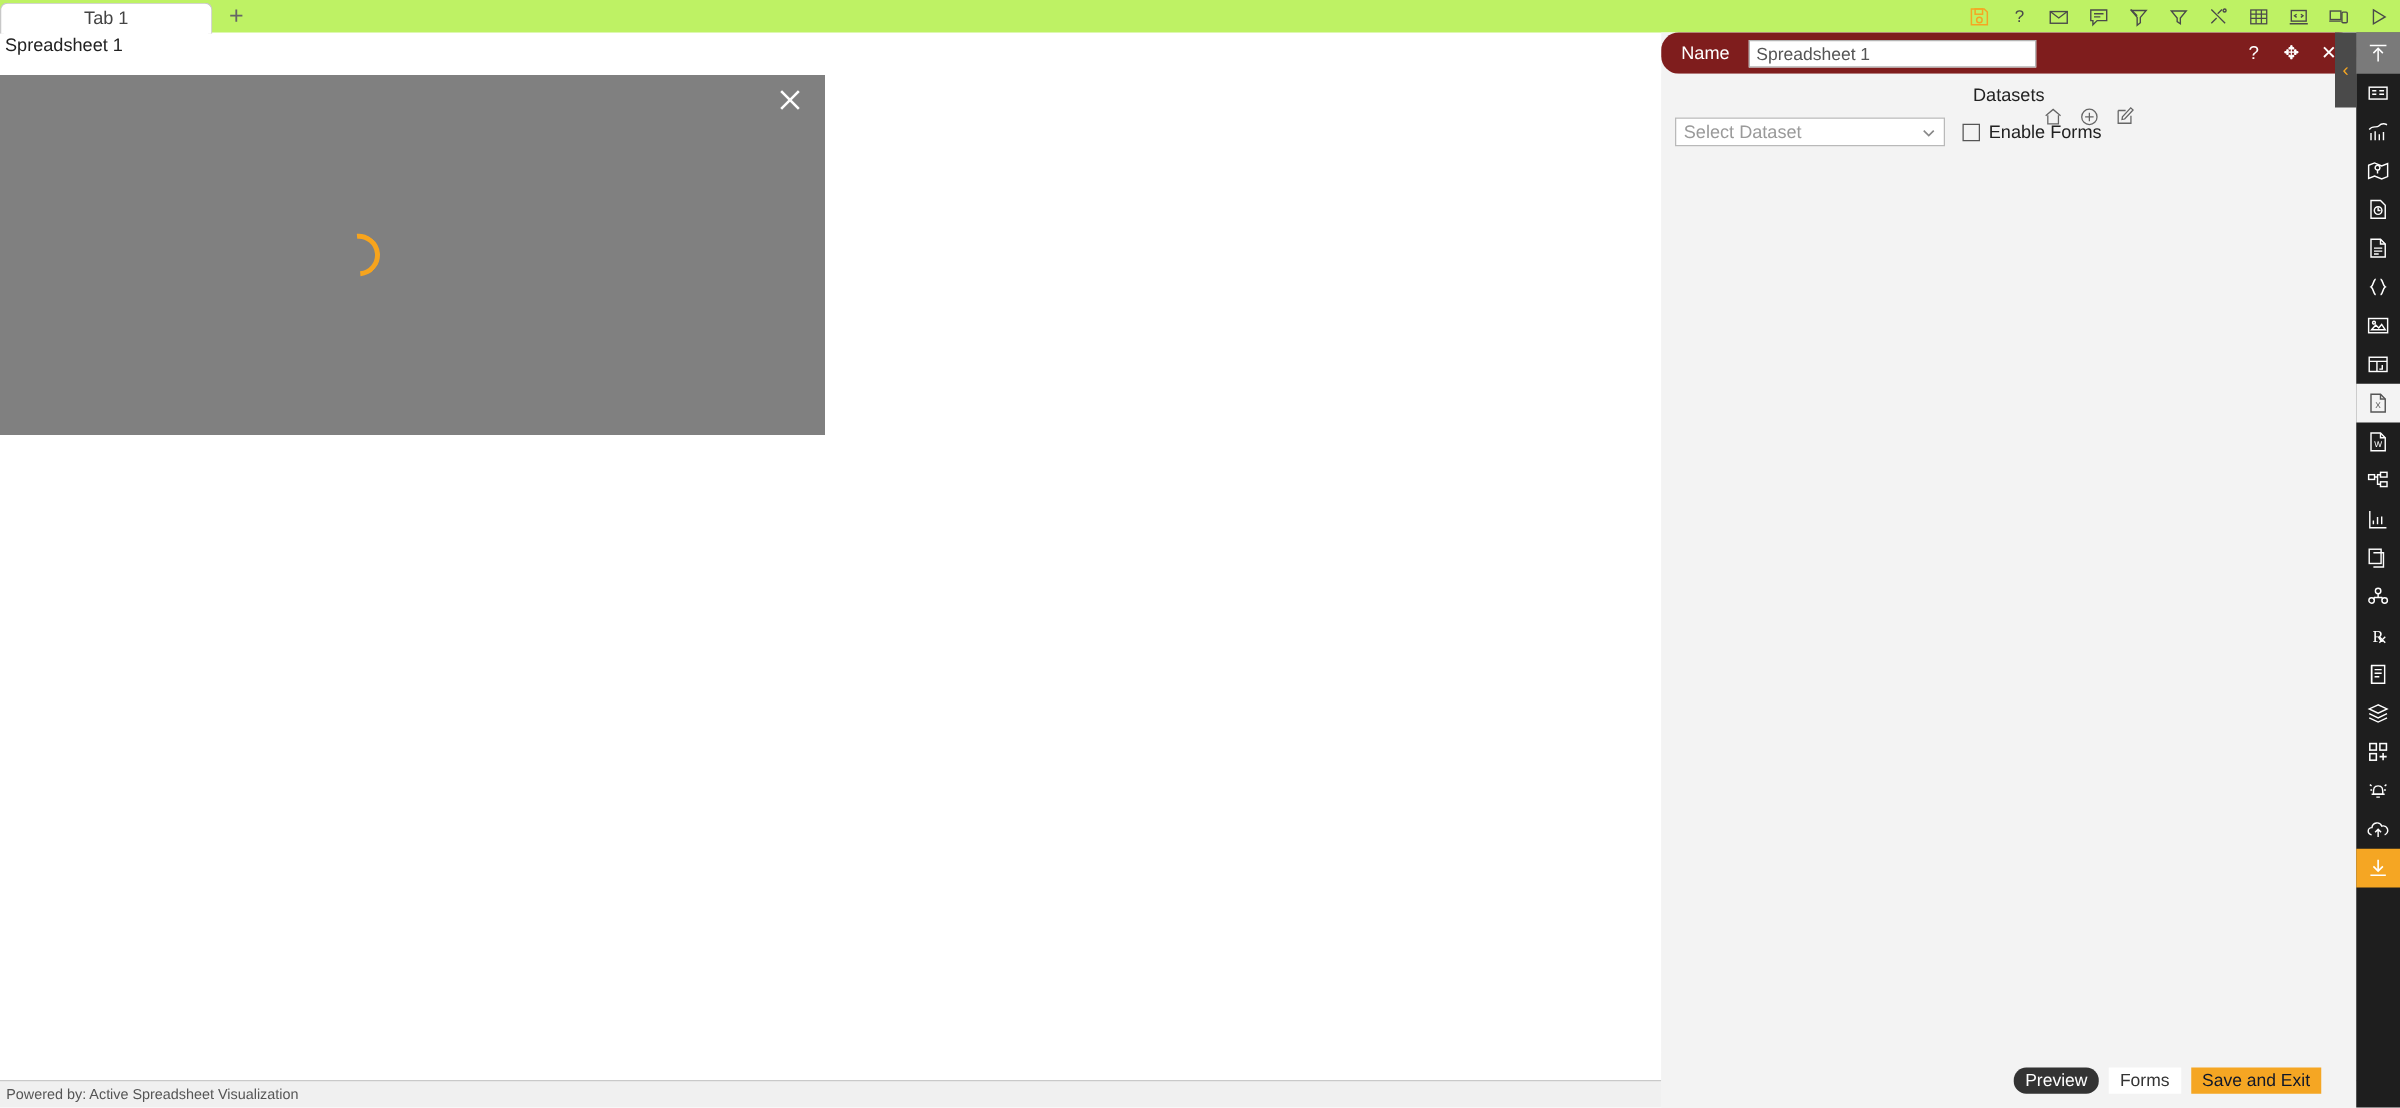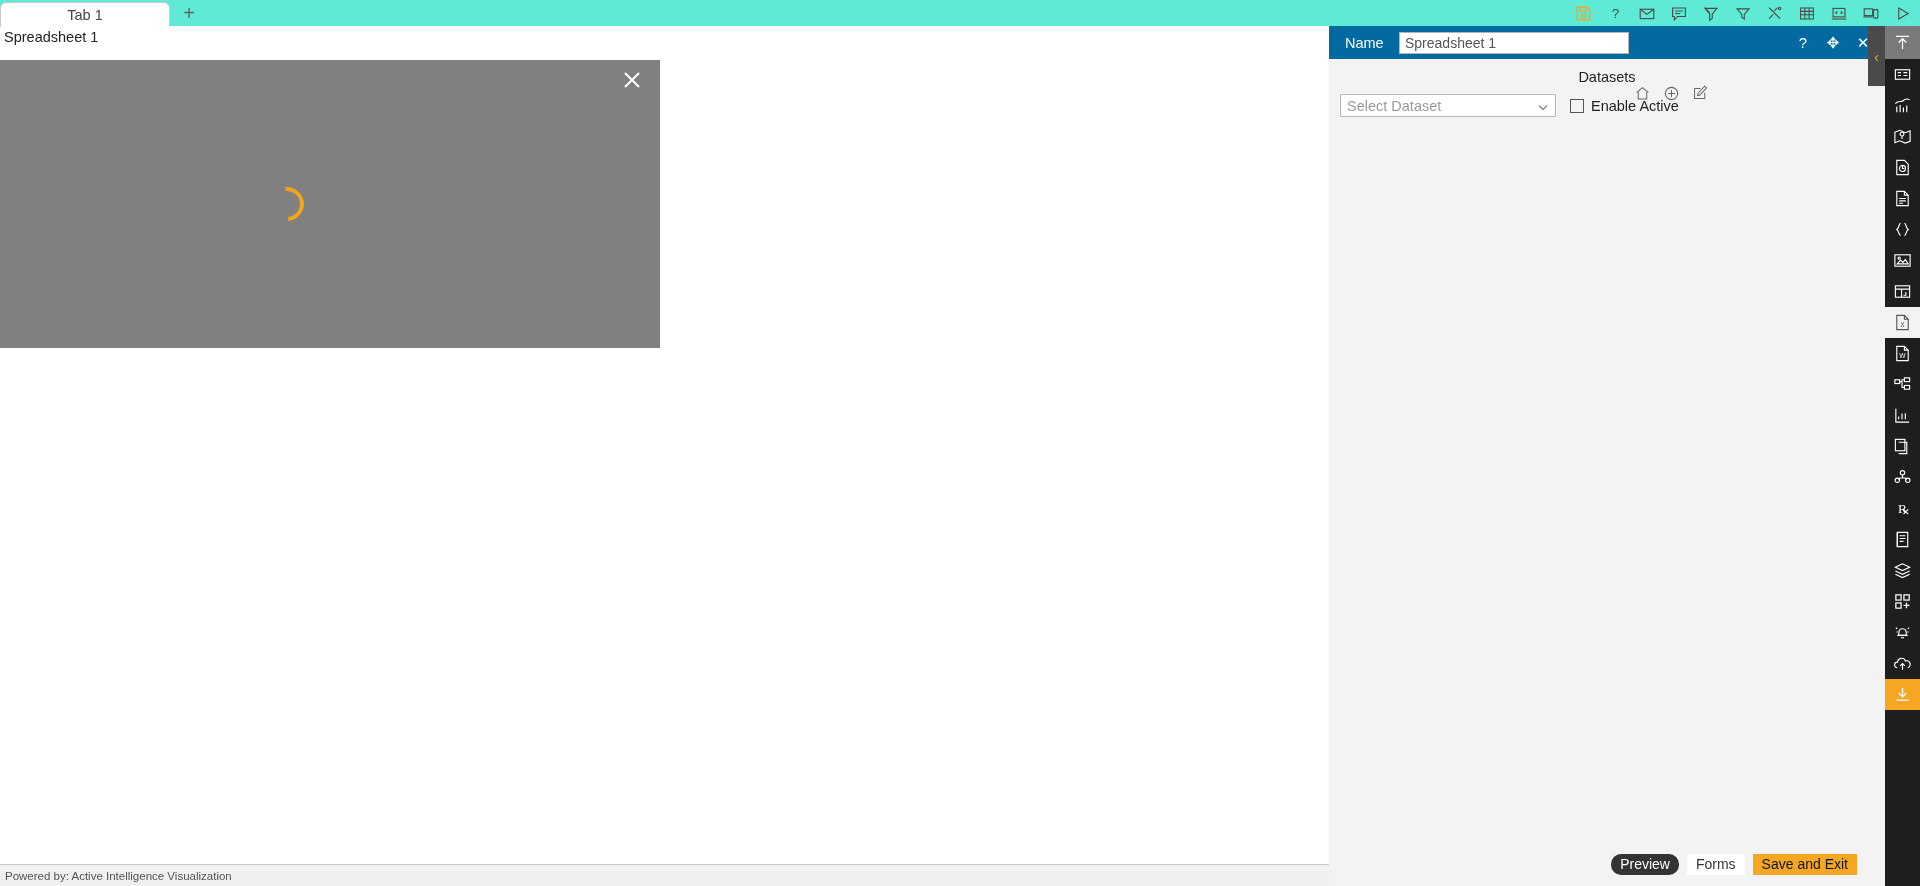--- a/index.html
+++ b/index.html
@@ -8,21 +8,21 @@
     width: 1920px; height: 886px;
     overflow: hidden;
     font-family: "Liberation Sans", sans-serif;
     background: #ffffff;
     color: #333333;
   }
 
   
   #top-bar {
     position: absolute; left: 0; top: 0; width: 1920px; height: 26px;
-    background: #5eead4;
+    background: #bef264;
   }
   #tab-strip {
     position: absolute; left: 0; top: 0; height: 26px;
     display: flex; align-items: flex-end;
   }
   .doc-tab {
     width: 170px; height: 25px;
     background: #ffffff;
     border: 1px solid #c8c8c8;
     border-bottom: none;
@@ -91,23 +91,24 @@
   }
 
   
   #properties-panel {
     position: absolute; left: 1329px; top: 26px;
     width: 556px; height: 860px;
     background: #f3f3f3;
     display: flex; flex-direction: column;
   }
   #panel-header {
-    height: 33px; background: #0369a1;
+    height: 33px; background: #7f1d1d;
     display: flex; align-items: center; padding: 0 8px;
     flex: 0 0 auto;
+    border-radius: 14px;
   }
   #panel-name-label {
     color: #ffffff; font-size: 14.5px; width: 62px; padding-left: 8px;
   }
   #panel-name-input {
     width: 230px; height: 22px;
     border: 1px solid #b5b5b5; background: #fff;
     font-size: 14px; color: #555; padding: 0 5px;
     font-family: "Liberation Sans", sans-serif;
     outline: none;
@@ -292,21 +293,21 @@
 </div>
 
 <div id="sheet-title">Spreadsheet 1</div>
 
 <div id="loading-overlay">
   <div id="loading-close"></div>
   <div id="spinner"></div>
 </div>
 
 <div id="status-bar">
-  <span>Powered by: Active Intelligence Visualization</span>
+  <span>Powered by: Active Spreadsheet Visualization</span>
 </div>
 
 <div id="properties-panel">
 
   <div id="panel-header">
     <span id="panel-name-label">Name</span>
     <input id="panel-name-input" type="text" value="Spreadsheet 1" style="">
     <div id="panel-header-actions">
       <span class="hdr-icon">?</span>
       <span class="hdr-icon">✥</span>
@@ -345,21 +346,21 @@
       <div id="dataset-select">
         <span>Select Dataset</span>
         <span id="dataset-select-chevron">
           <svg width="12" height="12" viewBox="0 0 12 12" fill="none" stroke="#888" stroke-width="1.3">
             <path d="M2 4.5L6 8.5 10 4.5"></path>
           </svg>
         </span>
       </div>
       <div id="enable-forms-wrap">
         <span id="enable-forms-box"></span>
-        <span id="enable-forms-label">Enable Active</span>
+        <span id="enable-forms-label">Enable Forms</span>
       </div>
     </div>
 
   </div>
 
   <div id="panel-footer">
     <button class="footer-btn" id="preview-button">Preview</button>
     <button class="footer-btn" id="cancel-button">Forms</button>
     <button class="footer-btn" id="save-exit-button">Save and Exit</button>
   </div>

